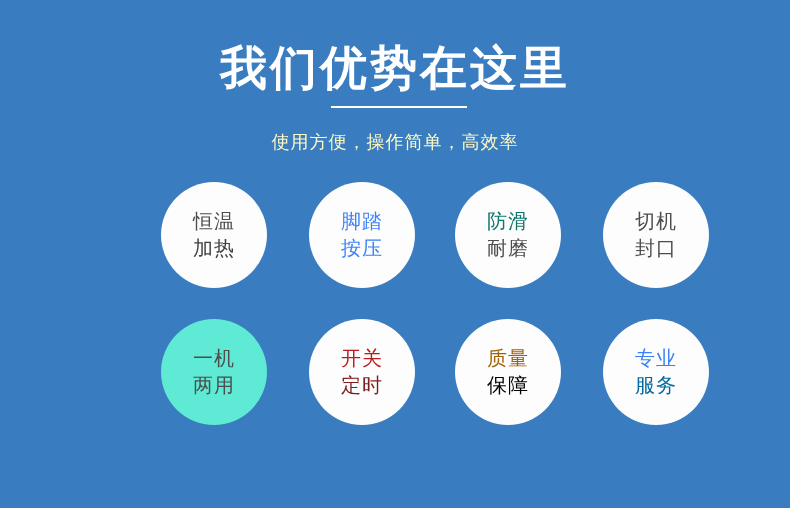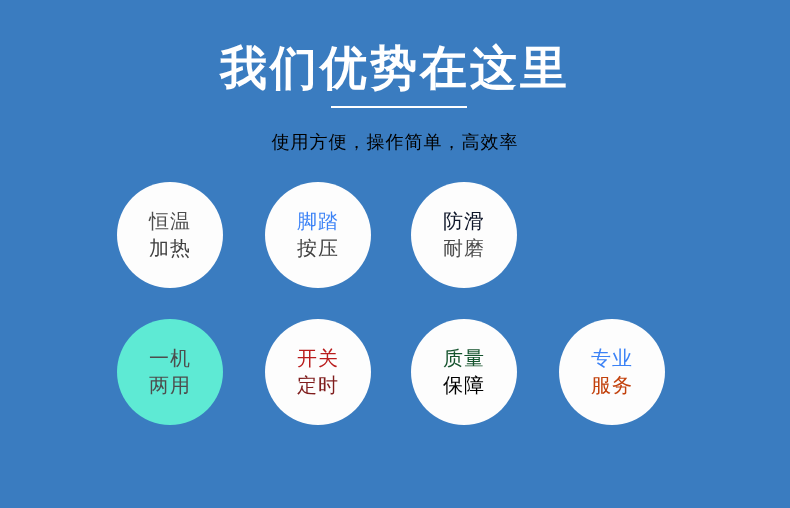--- a/index.html
+++ b/index.html
@@ -54,37 +54,38 @@
   #page-subtitle {
     margin: 0;
     padding: 0;
     position: absolute;
     left: 0;
     top: 129px;
     width: 790px;
     font-size: 18px;
     line-height: 26px;
     font-weight: normal;
-    color: #000000;
+    color: #fef9c3;
     letter-spacing: 1px;
     white-space: nowrap;
   }
 
   
   #feature-grid {
     position: absolute;
     left: 0;
     top: 182px;
     width: 790px;
   }
   .feature-row {
     position: relative;
     width: 636px;
     height: 106px;
     margin-bottom: 31px;
+    margin-left: 44px;
   }
   .feature-circle {
     position: absolute;
     top: 0;
     width: 106px;
     height: 106px;
     border-radius: 50%;
     background: #fdfdfd;
     display: flex;
     flex-direction: column;
@@ -120,41 +121,45 @@
 
   <div id="feature-grid">
 
     <div class="feature-row">
       <div class="feature-circle" style="background: rgb(253, 253, 253);">
         <span class="feature-line" style="color: rgb(77, 77, 77);">恒温</span>
         <span class="feature-line" style="color: #404040;">加热</span>
       </div>
       <div class="feature-circle" style="background: rgb(253, 253, 253);">
         <span class="feature-line" style="color: #3b82f6;">脚踏</span>
-        <span class="feature-line" style="color: #404040;">按压</span>
+        <span class="feature-line" style="color: #3b82f6;">按压</span>
       </div>
       <div class="feature-circle" style="background: rgb(253, 253, 253);">
-        <span class="feature-line" style="color: #0f172a;">防滑</span>
+        <span class="feature-line" style="color: #0f766e;">防滑</span>
         <span class="feature-line" style="color: rgb(77, 77, 77);">耐磨</span>
+      </div>
+      <div class="feature-circle" style="background: rgb(253, 253, 253);">
+        <span class="feature-line" style="color: rgb(77, 77, 77);">切机</span>
+        <span class="feature-line" style="color: rgb(77, 77, 77);">封口</span>
       </div>
     </div>
 
     <div class="feature-row">
       <div class="feature-circle" style="background: #5eead4;">
         <span class="feature-line" style="color: rgb(77, 77, 77);">一机</span>
         <span class="feature-line" style="color: rgb(77, 77, 77);">两用</span>
       </div>
       <div class="feature-circle" style="background: rgb(253, 253, 253);">
         <span class="feature-line" style="color: #b91c1c;">开关</span>
         <span class="feature-line" style="color: #7f1d1d;">定时</span>
       </div>
       <div class="feature-circle" style="background: rgb(253, 253, 253);">
-        <span class="feature-line" style="color: #14532d;">质量</span>
+        <span class="feature-line" style="color: #a16207;">质量</span>
         <span class="feature-line" style="color: #000000;">保障</span>
       </div>
       <div class="feature-circle" style="background: rgb(253, 253, 253);">
         <span class="feature-line" style="color: #3b82f6;">专业</span>
-        <span class="feature-line" style="color: #c2410c;">服务</span>
+        <span class="feature-line" style="color: #0369a1;">服务</span>
       </div>
     </div>
 
   </div>
 </div>
 
 </body></html>

